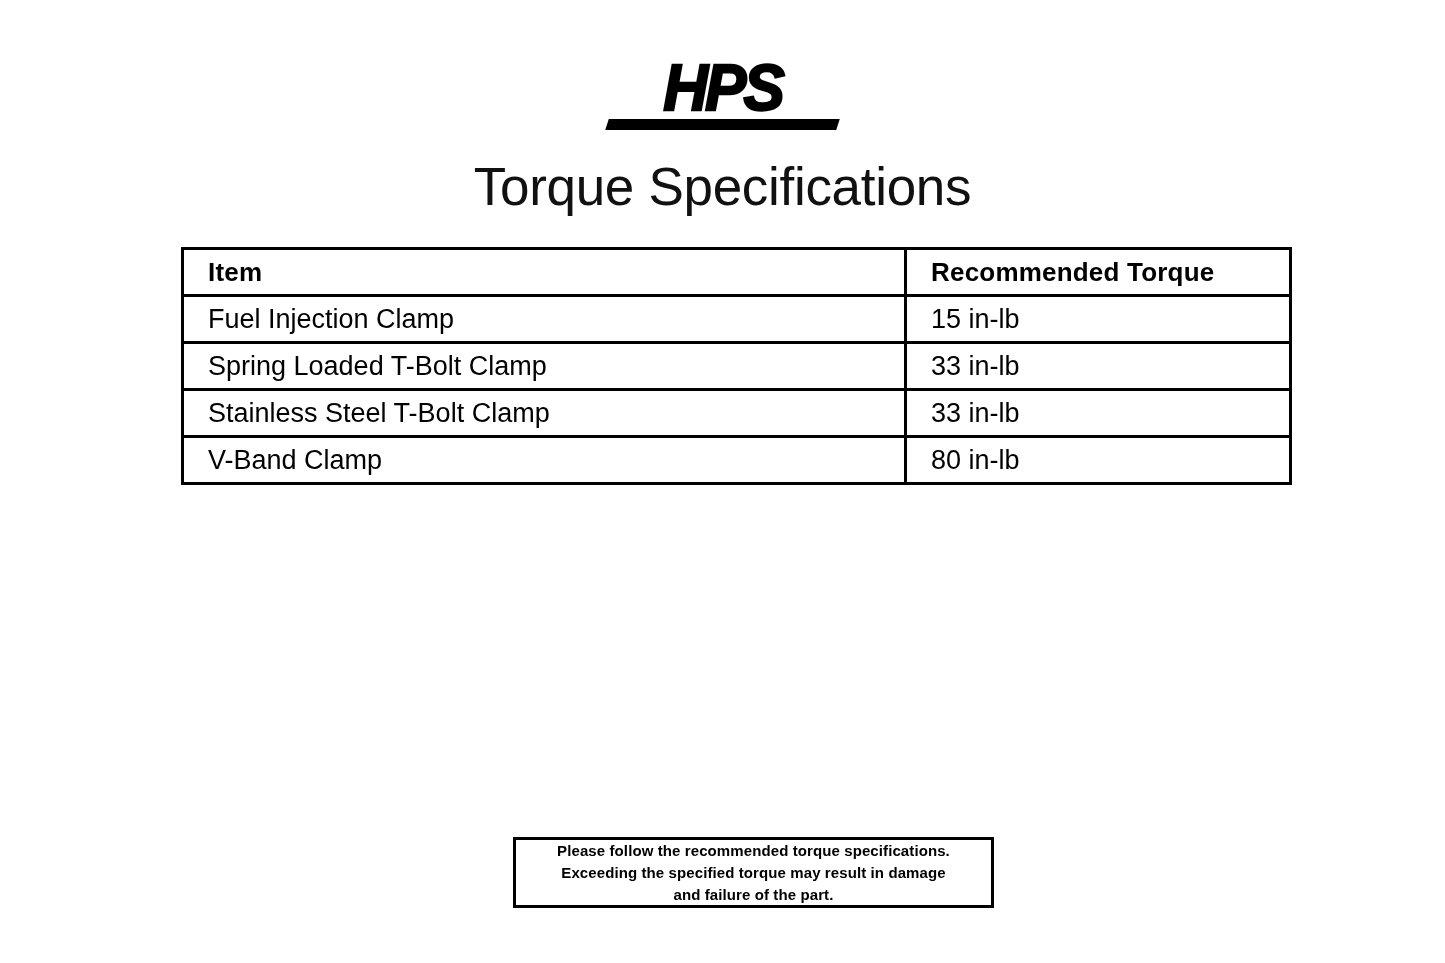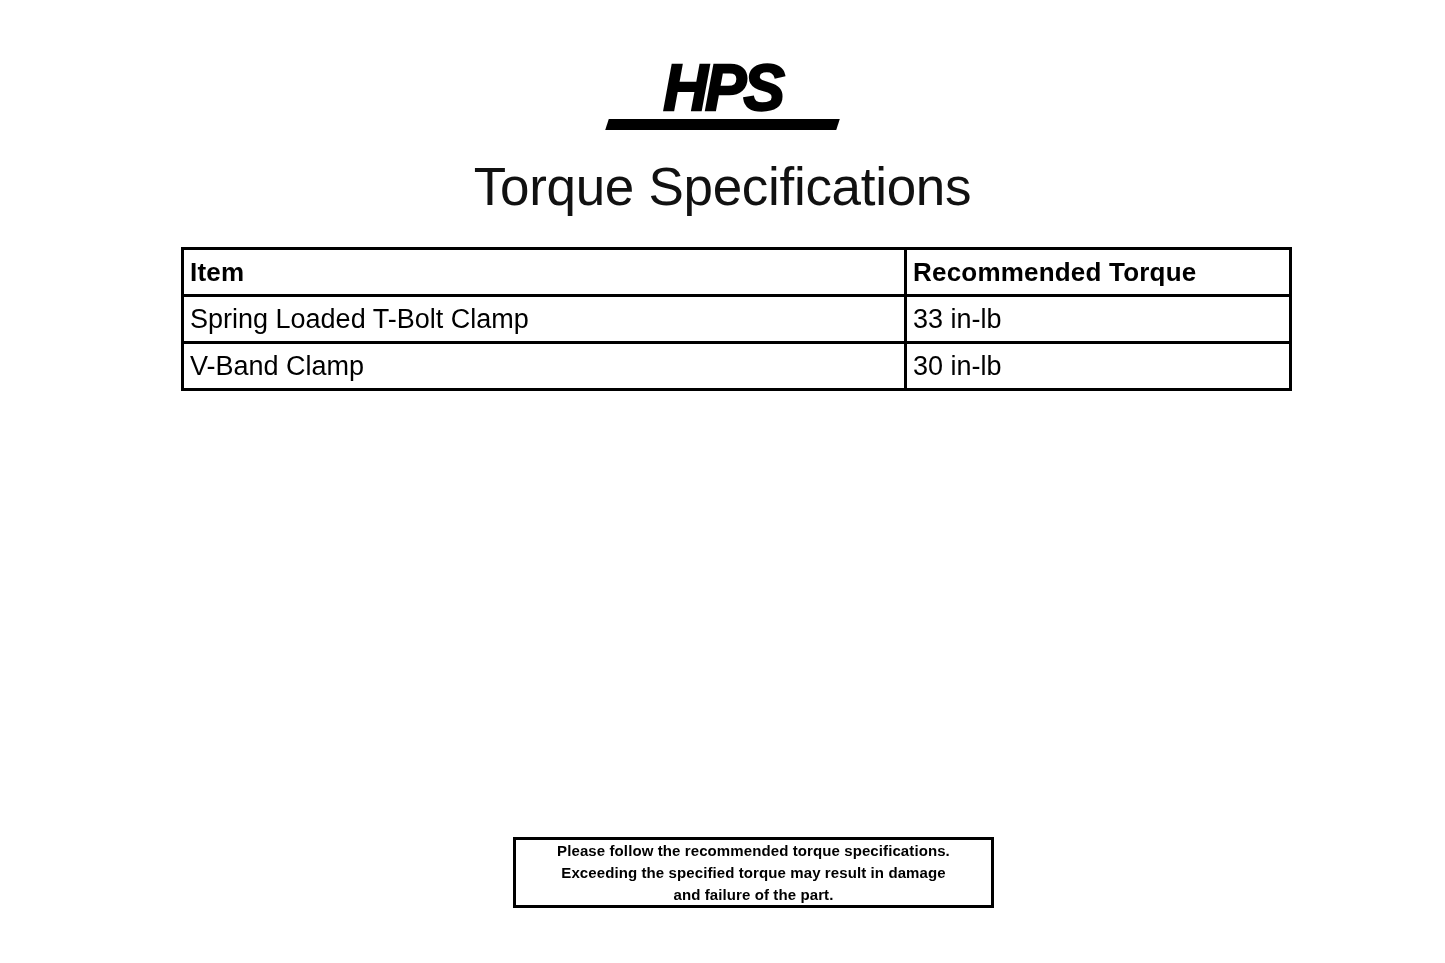--- a/index.html
+++ b/index.html
@@ -83,21 +83,21 @@
   }
   table#spec-table {
     border-collapse: collapse;
     width: 1108px;
     table-layout: fixed;
   }
   table#spec-table th,
   table#spec-table td {
     border: 3px solid #000;
     height: 44px;
-    padding: 0 0 0 6px;
+    padding: 0 0 0 24px;
     text-align: left;
     vertical-align: middle;
     font-size: 27px;
     font-weight: 400;
     line-height: 32px;
     white-space: nowrap;
     overflow: hidden;
   }
   table#spec-table th {
     font-weight: 700;
@@ -149,26 +149,34 @@
       <col class="col-torque">
     </colgroup>
     <thead>
       <tr>
         <th>Item</th>
         <th>Recommended Torque</th>
       </tr>
     </thead>
     <tbody>
       <tr>
+        <td>Fuel Injection Clamp</td>
+        <td>15 in-lb</td>
+      </tr>
+      <tr>
         <td>Spring Loaded T-Bolt Clamp</td>
         <td>33 in-lb</td>
       </tr>
       <tr>
+        <td>Stainless Steel T-Bolt Clamp</td>
+        <td>33 in-lb</td>
+      </tr>
+      <tr>
         <td>V-Band Clamp</td>
-        <td>30 in-lb</td>
+        <td>80 in-lb</td>
       </tr>
     </tbody>
   </table>
 </div>
 
 <div id="footer-note">
   <div id="footer-note-text">Please follow the recommended torque specifications.
 Exceeding the specified torque may result in damage
 and failure of the part.</div>
 </div>

